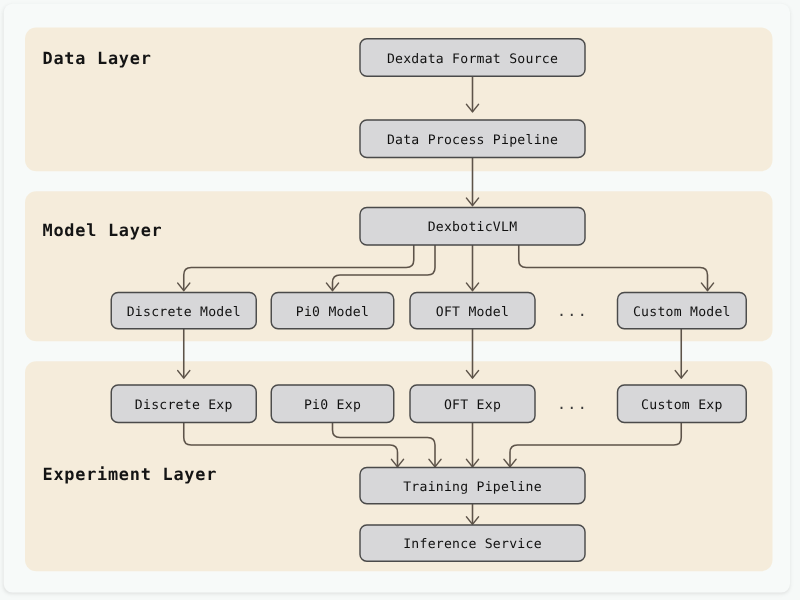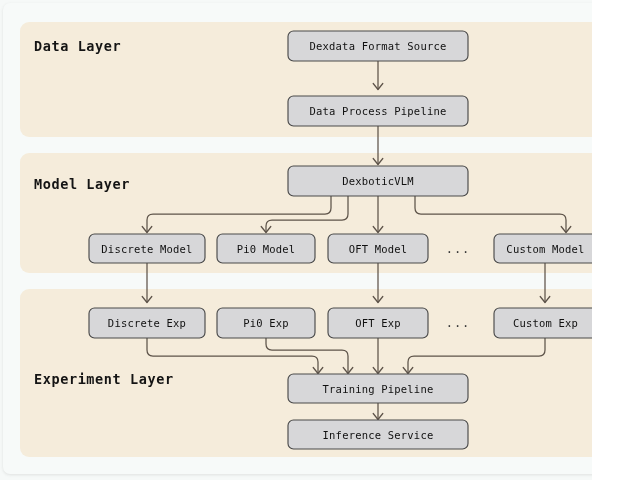--- a/index.html
+++ b/index.html
@@ -2,21 +2,21 @@
 <html><head>
 <meta charset="utf-8">
 <style>
   html, body {
     margin: 0;
     padding: 0;
     background: #ffffff;
   }
   #page {
     position: relative;
-    width: 592px;
+    width: 640px;
     height: 480px;
     background: #f6f9f8;
     overflow: hidden;
     font-family: "DejaVu Sans Mono", "Liberation Mono", monospace;
   }
   #page-frame {
     position: absolute;
     left: 3px;
     top: 3px;
     width: 629px;

